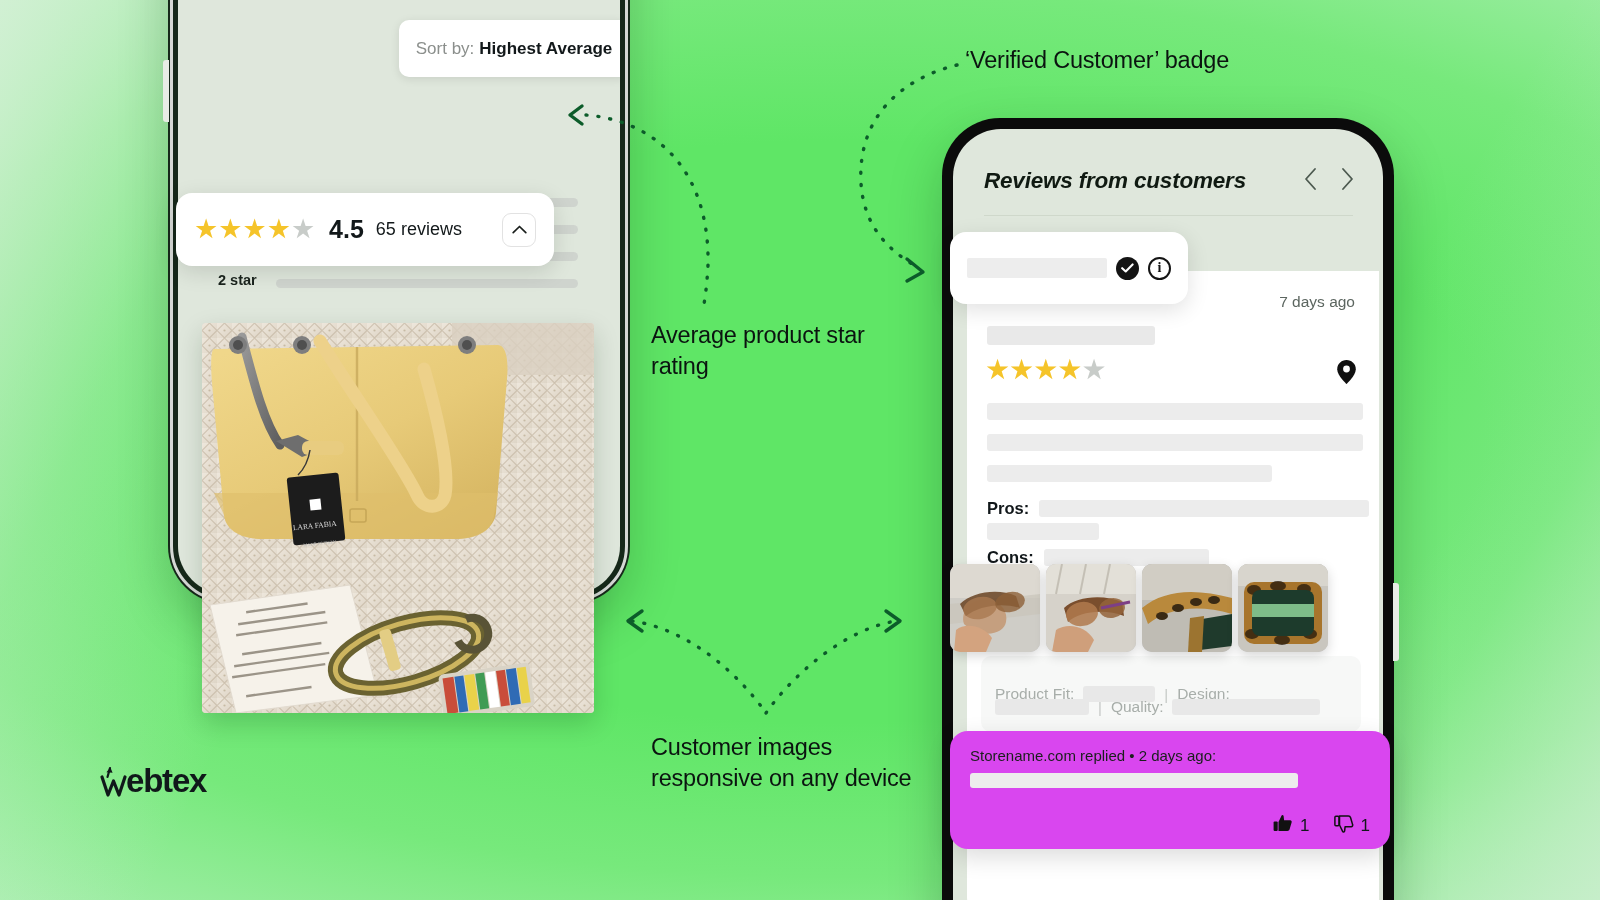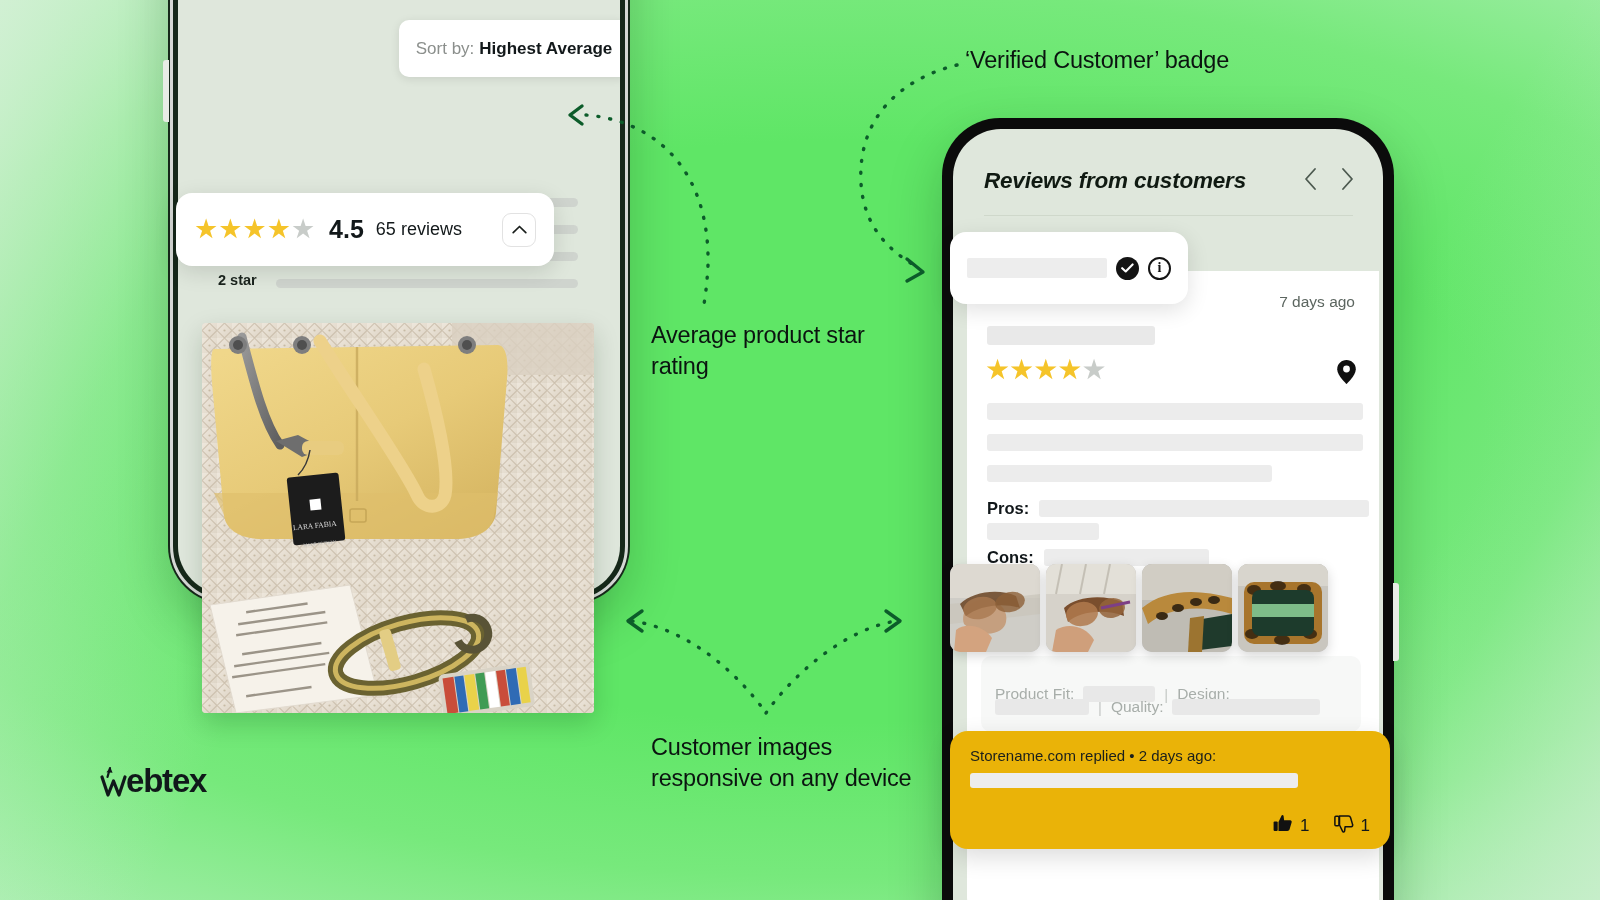--- a/index.html
+++ b/index.html
@@ -209,21 +209,21 @@
   .attr-lab{ font-size:15.5px; color:#a8aeaa;}
   .attr-bar{ height:16px; background:#e8e8e8;}
   .attr-sep{ color:#c5c9c6; font-size:15px;}
   #attr-l1{ left:14px; top:14px;margin-top:15px;}
   #attr-l2{ left:14px; top:42px;}
 
   
   #reply-card{
     position:absolute; left:950px; top:731px;
     width:440px; height:118px;
-    background:#eab308; border-radius:18px;
+    background:#d946ef; border-radius:18px;
     box-shadow:0 8px 24px rgba(0,0,0,0.14);
     z-index:9;
     padding:16px 20px;
   }
   #reply-head{ font-size:15px; color:#1a1f1c;}
   #reply-line{ margin-top:9px; width:328px; height:15px; background:#ededed;}
   #reply-actions{
     position:absolute; right:20px; bottom:11px;
     display:flex; align-items:center; gap:8px; font-size:17px; color:#11171a;
   }

